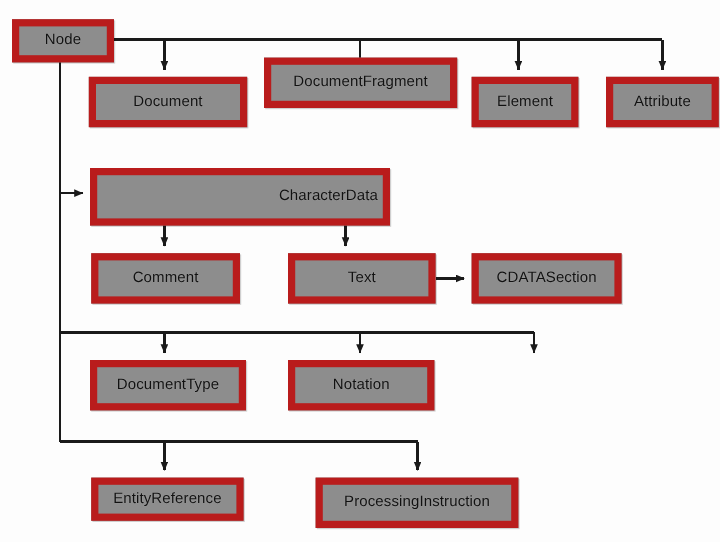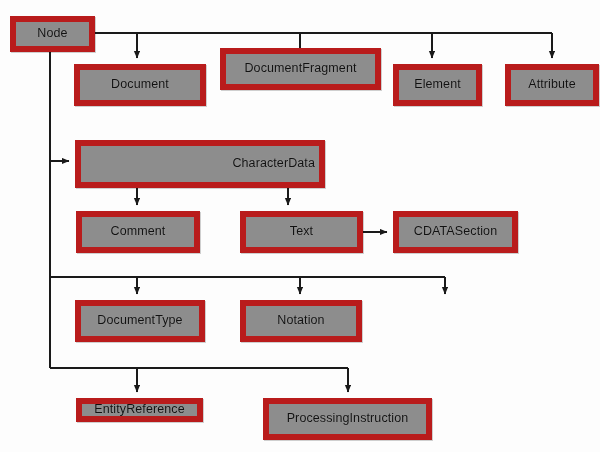--- a/index.html
+++ b/index.html
@@ -111,20 +111,20 @@
   </div>
   <div class="node-box" style="left:240px; top:211px; width:123px; height:42px;">
     <span class="node-label">Text</span>
   </div>
   <div class="node-box" style="left:75px;  top:300px; width:130px; height:42px;">
     <span class="node-label">DocumentType</span>
   </div>
   <div class="node-box" style="left:240px; top:300px; width:122px; height:42px;">
     <span class="node-label">Notation</span>
   </div>
-  <div class="node-box" style="left:76px;  top:398px; width:127px; height:24px;">
+  <div class="node-box" style="left:76px;  top:398px; width:127px; height:36px;">
     <span class="node-label">EntityReference</span>
   </div>
   <div class="node-box" style="left:263px; top:398px; width:169px; height:42px;">
     <span class="node-label">ProcessingInstruction</span>
   </div>
 
 </div>
 
 </body></html>

